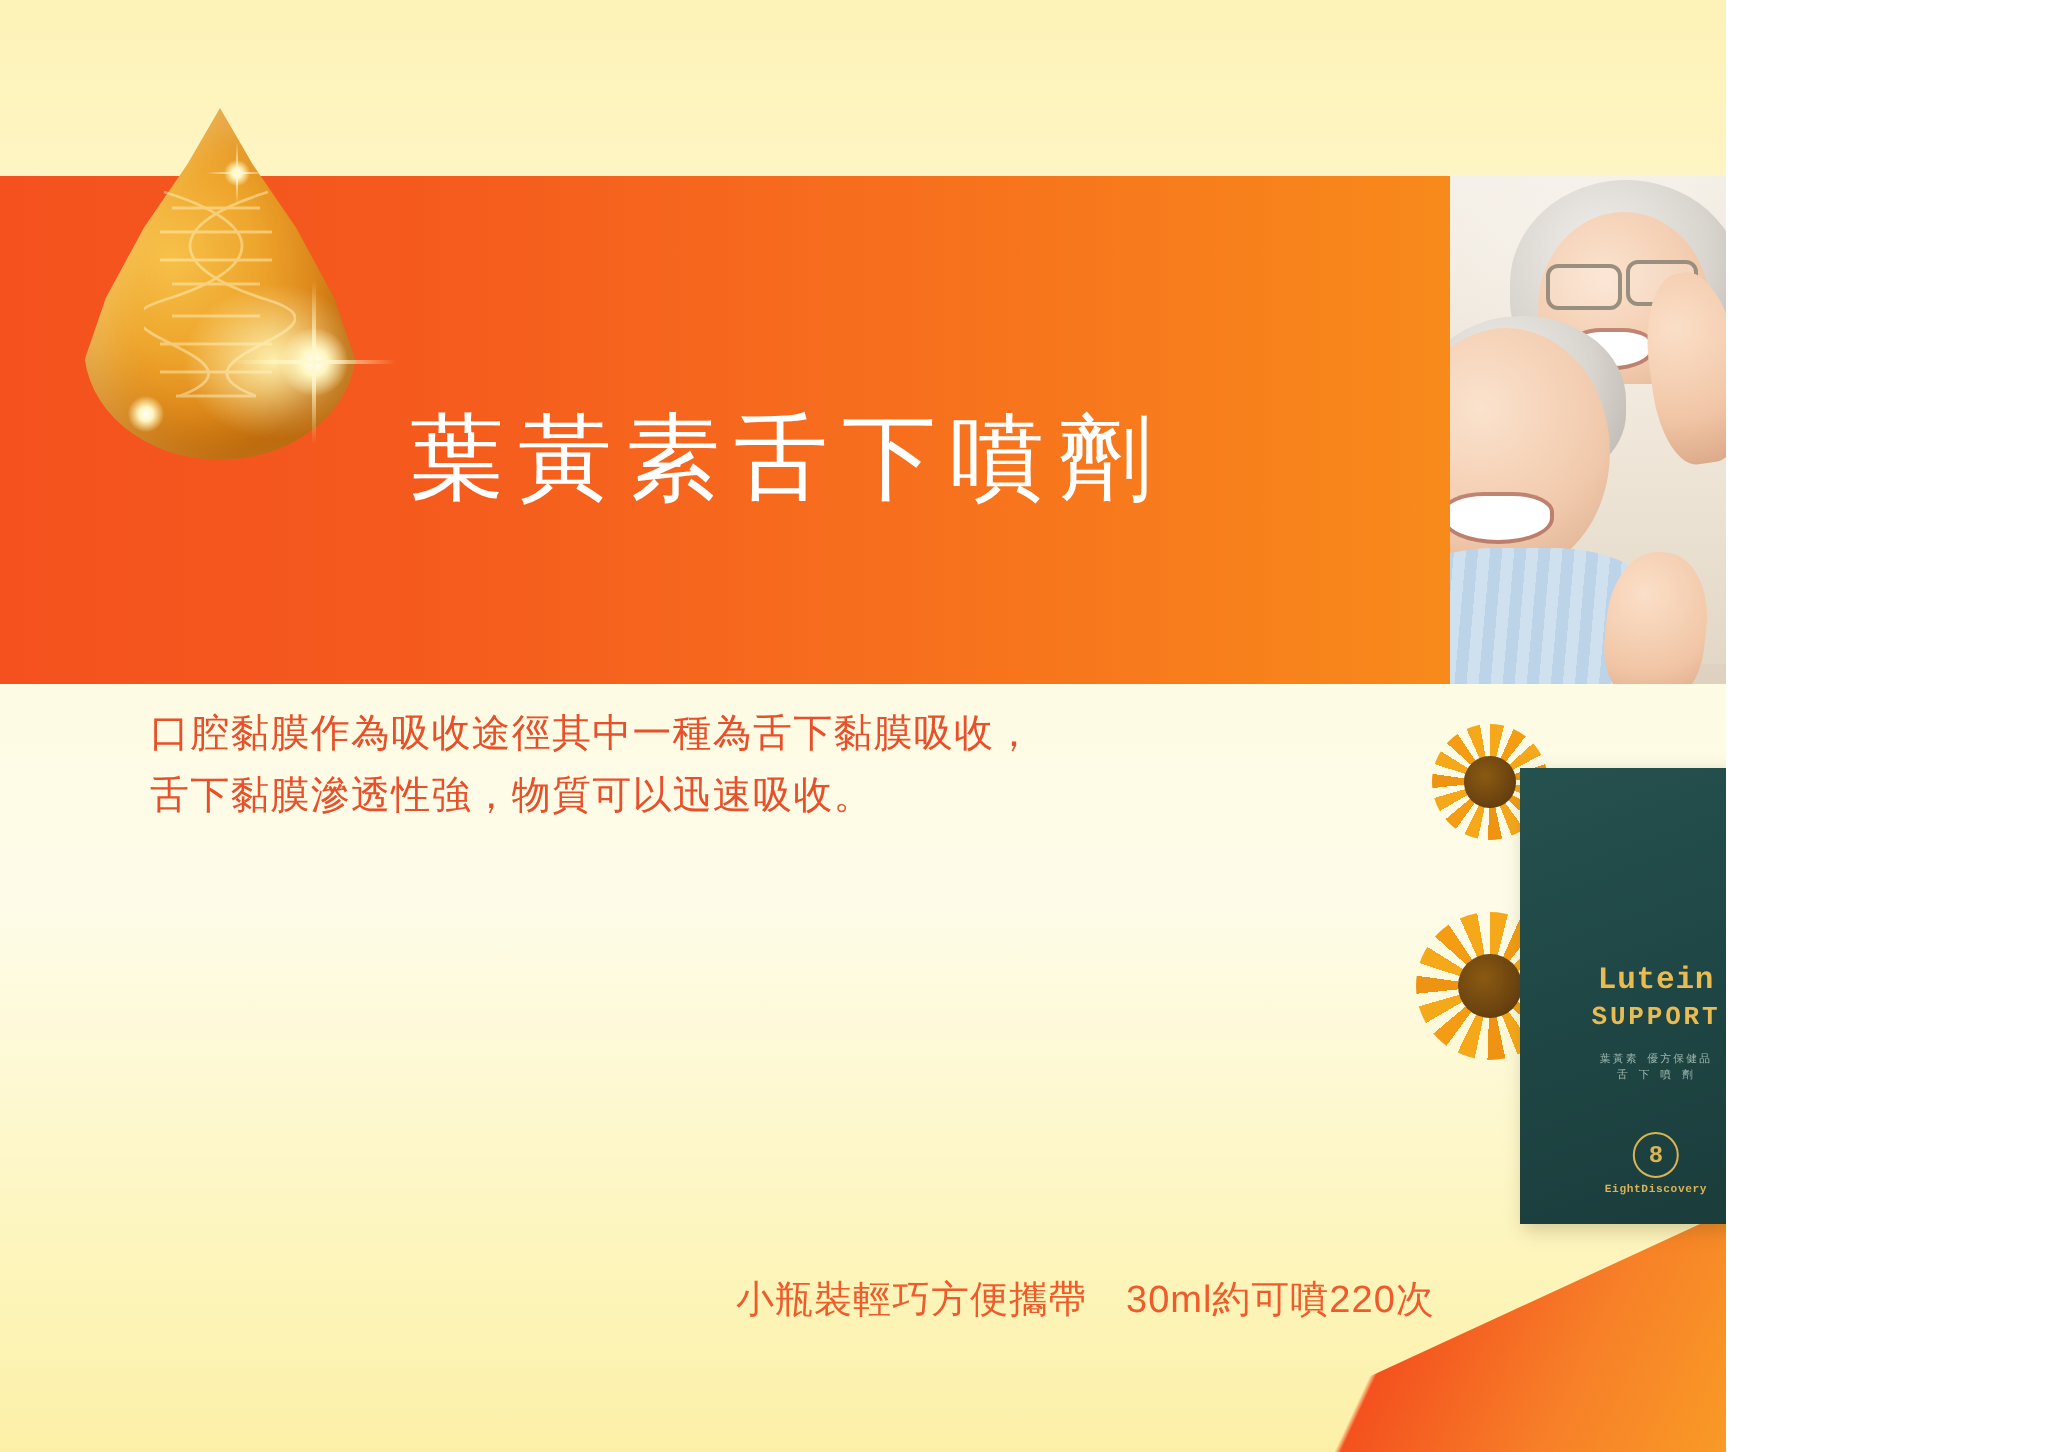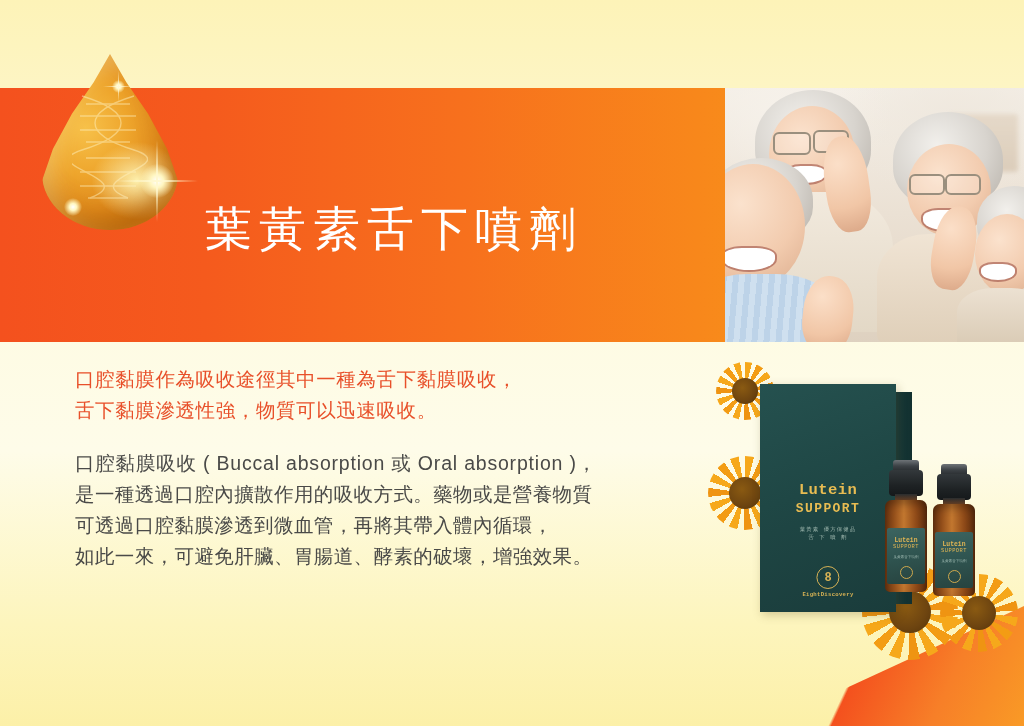--- a/index.html
+++ b/index.html
@@ -6,21 +6,21 @@
     margin: 0;
     padding: 0;
     background: #ffffff;
   }
   body {
     font-family: "Liberation Sans", "DejaVu Sans", sans-serif;
   }
 
   .poster {
     position: relative;
-    width: 1024px;
+    width: 863px;
     height: 726px;
     overflow: hidden;
     background: linear-gradient(180deg, #fdf3b8 0%, #fdf6c9 18%, #fefbe2 40%, #fefce9 62%, #fdf5bd 86%, #fcf0a8 100%);
   }
 
   
   .corner-wedge {
     position: absolute;
     right: 0;
     bottom: 0;
@@ -156,21 +156,21 @@
     color: #ffffff;
     font-weight: 500;
     white-space: nowrap;
     font-family: "Liberation Sans", "DejaVu Sans", sans-serif;
   }
 
   
   .copy-block {
     position: absolute;
     left: 75px;
-    top: 364px;
+    top: 352px;
     width: 620px;
   }
   .para-lead {
     color: #e8502a;
     font-size: 19.5px;
     line-height: 31px;
     letter-spacing: .6px;
     margin: 0 0 22px 0;
   }
   .para-body {
@@ -435,29 +435,24 @@
     <div class="sparkle" style="left:112px; top:118px; width:34px; height:34px;"></div>
     <div class="sparkle" style="left:36px;  top:152px; width:18px; height:18px;"></div>
     <div class="sparkle" style="left:84px;  top:34px;  width:13px; height:13px;"></div>
   </div>
 
   <div class="hero-title">葉黃素舌下噴劑</div>
 
   <div class="copy-block">
     <p class="para-lead"><span style="white-space:pre-line;">口腔黏膜作為吸收途徑其中一種為舌下黏膜吸收，
 舌下黏膜滲透性強，物質可以迅速吸收。</span></p>
-    <p class="para-body">
-      <span class="latin">口腔黏膜吸收 ( Buccal absorption 或 Oral absorption )，</span><br>
-      <span>是一種透過口腔內擴散作用的吸收方式。藥物或是營養物質</span><br>
-      <span>可透過口腔黏膜滲透到微血管，再將其帶入體內循環，</span><br>
-      <span>如此一來，可避免肝臟、胃腸道、酵素的破壞，增強效果。</span>
-    </p>
   </div>
 
   <div class="caption">
+    <div>小瓶裝輕巧方便攜帶　30ml約可噴220次</div>
   </div>
 
   <div class="product-group">
 
     <div class="sunflower" style="left:-4px;  top:88px;  width:74px; height:74px;">
         <div class="petals"></div>
         <div class="disc"></div>
       </div>
     <div class="sunflower" style="left:150px; top:196px; width:96px; height:96px;">
         <div class="petals"></div>

